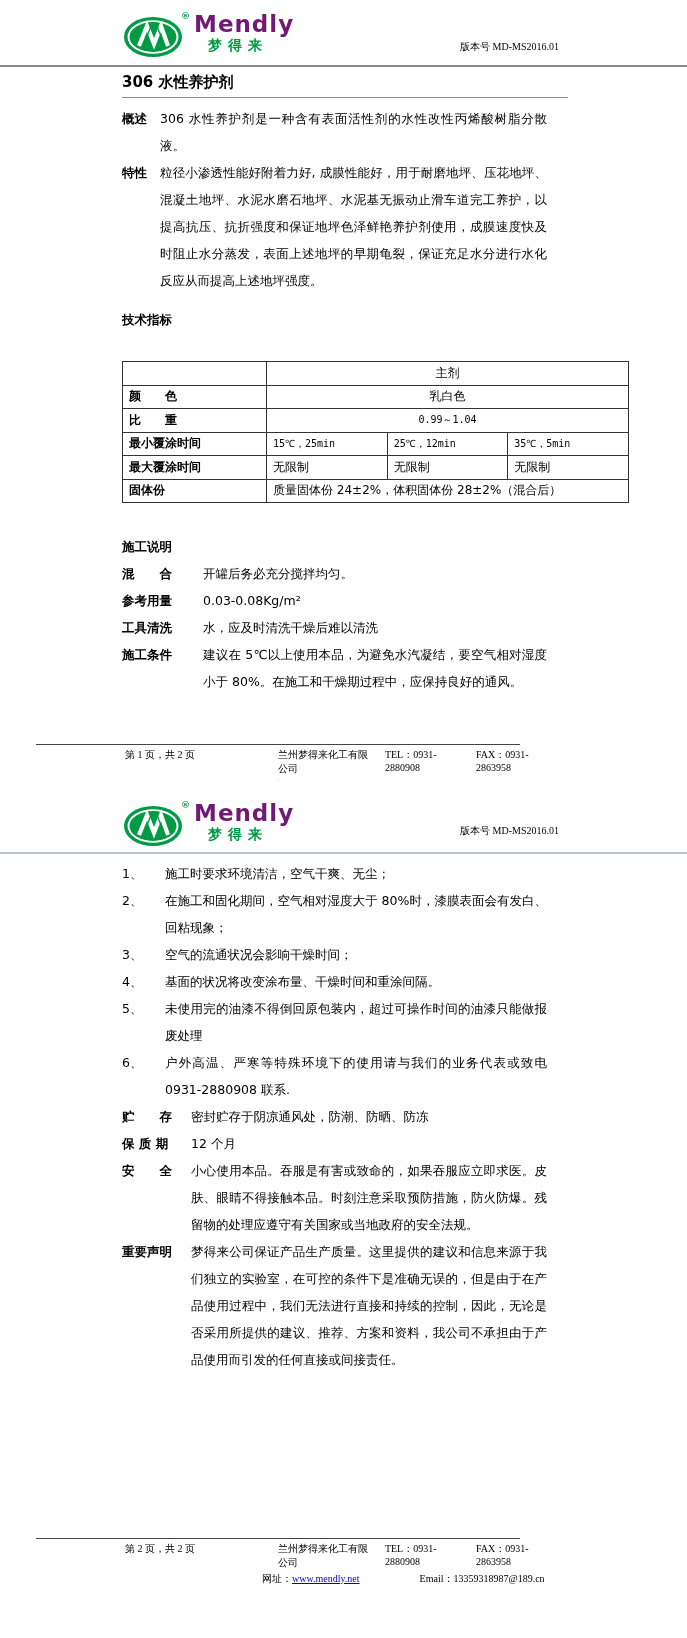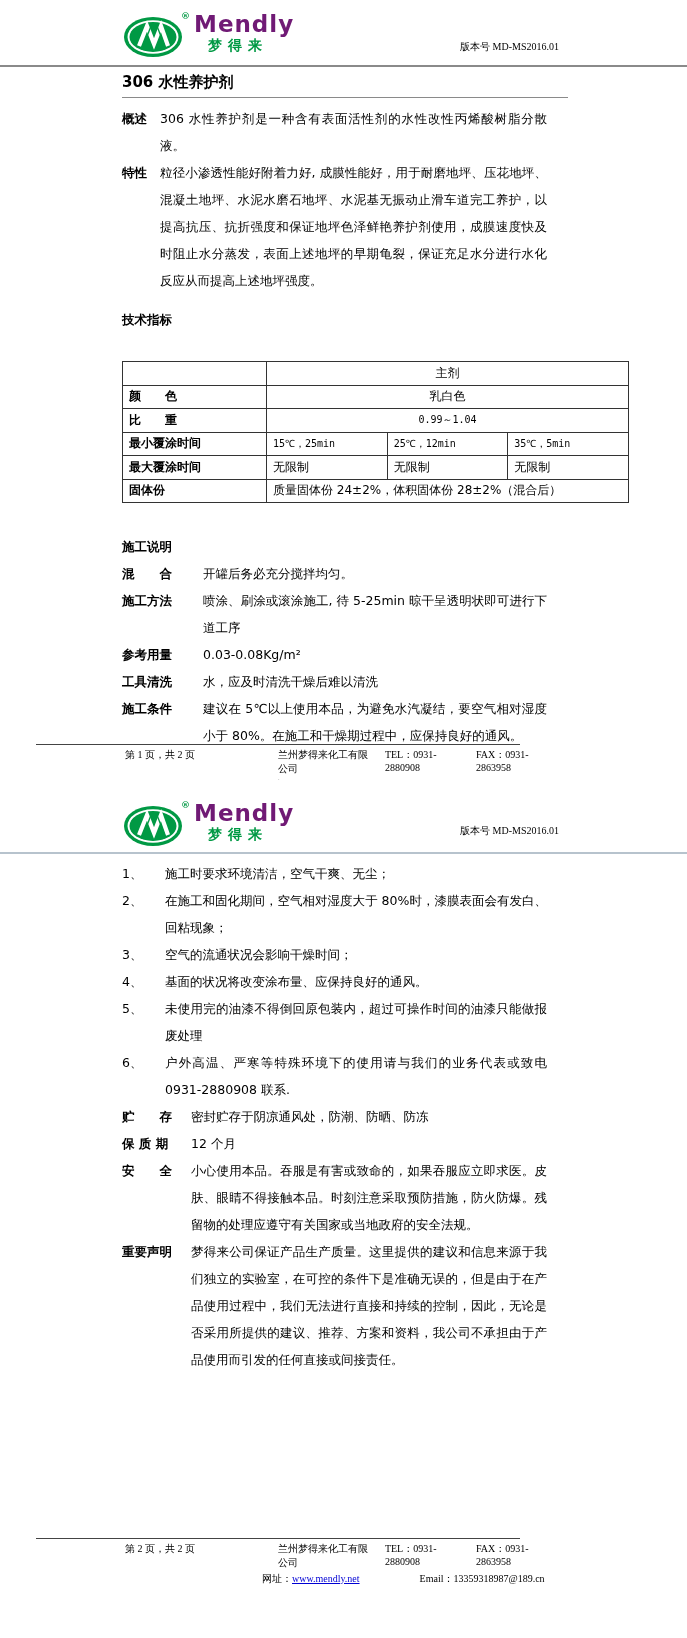--- a/index.html
+++ b/index.html
@@ -155,24 +155,20 @@
     </table>
 
   <div class="content" style="margin-top:30px;">
     <div class="sec-heading">施工说明</div>
 
     <div class="kv kv-wide">
       <span class="lbl">混　　合</span>
       <span class="txt">开罐后务必充分搅拌均匀。</span>
     </div>
     <div class="kv kv-wide">
-      <span class="lbl">施工方法</span>
-      <span class="txt">喷涂、刷涂或滚涂施工, 待 5-25min 晾干呈透明状即可进行下道工序</span>
-    </div>
-    <div class="kv kv-wide">
       <span class="lbl">参考用量</span>
       <span class="txt">0.03-0.08Kg/m²</span>
     </div>
     <div class="kv kv-wide">
       <span class="lbl">工具清洗</span>
       <span class="txt">水，应及时清洗干燥后难以清洗</span>
     </div>
     <div class="kv kv-wide">
       <span class="lbl">施工条件</span>
       <span class="txt">建议在 5℃以上使用本品，为避免水汽凝结，要空气相对湿度小于 80%。在施工和干燥期过程中，应保持良好的通风。</span>
@@ -227,21 +223,21 @@
     <div class="note-row">
       <span class="num">2、</span>
       <span class="txt">在施工和固化期间，空气相对湿度大于 80%时，漆膜表面会有发白、回粘现象；</span>
     </div>
     <div class="note-row">
       <span class="num">3、</span>
       <span class="txt">空气的流通状况会影响干燥时间；</span>
     </div>
     <div class="note-row">
       <span class="num">4、</span>
-      <span class="txt">基面的状况将改变涂布量、应保持良好的通风。</span>
+      <span class="txt">基面的状况将改变涂布量、干燥时间和重涂间隔。</span>
     </div>
     <div class="note-row">
       <span class="num">5、</span>
       <span class="txt">未使用完的油漆不得倒回原包装内，超过可操作时间的油漆只能做报废处理</span>
     </div>
     <div class="note-row">
       <span class="num">6、</span>
       <span class="txt">户外高温、严寒等特殊环境下的使用请与我们的业务代表或致电 0931-2880908 联系.</span>
     </div>
 

